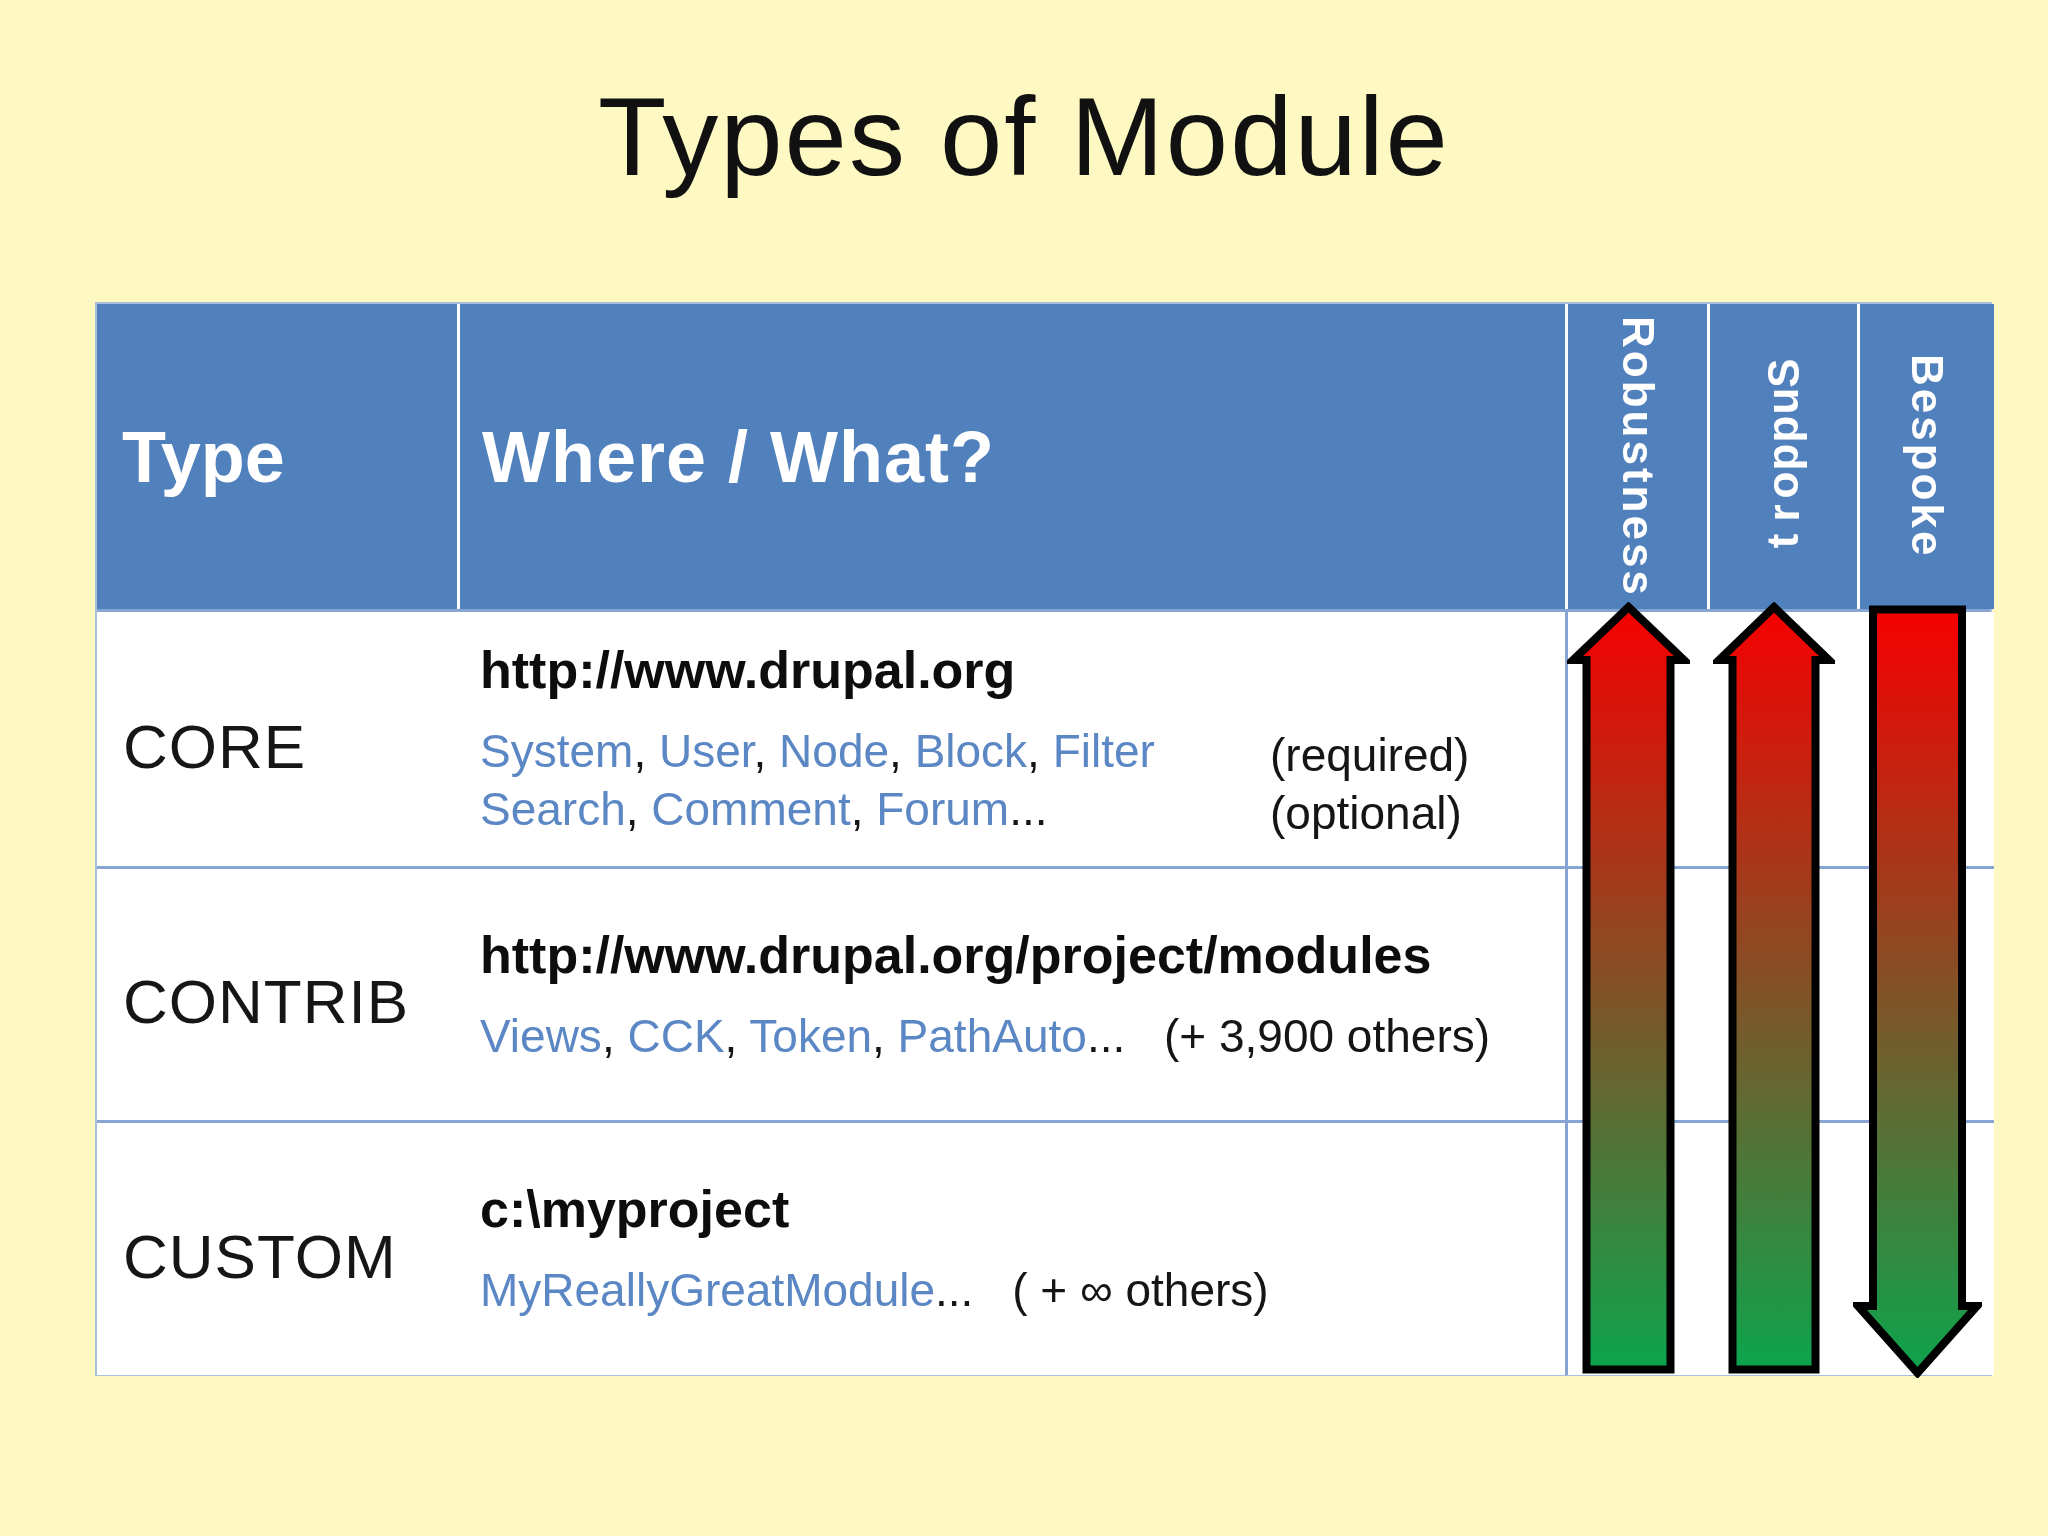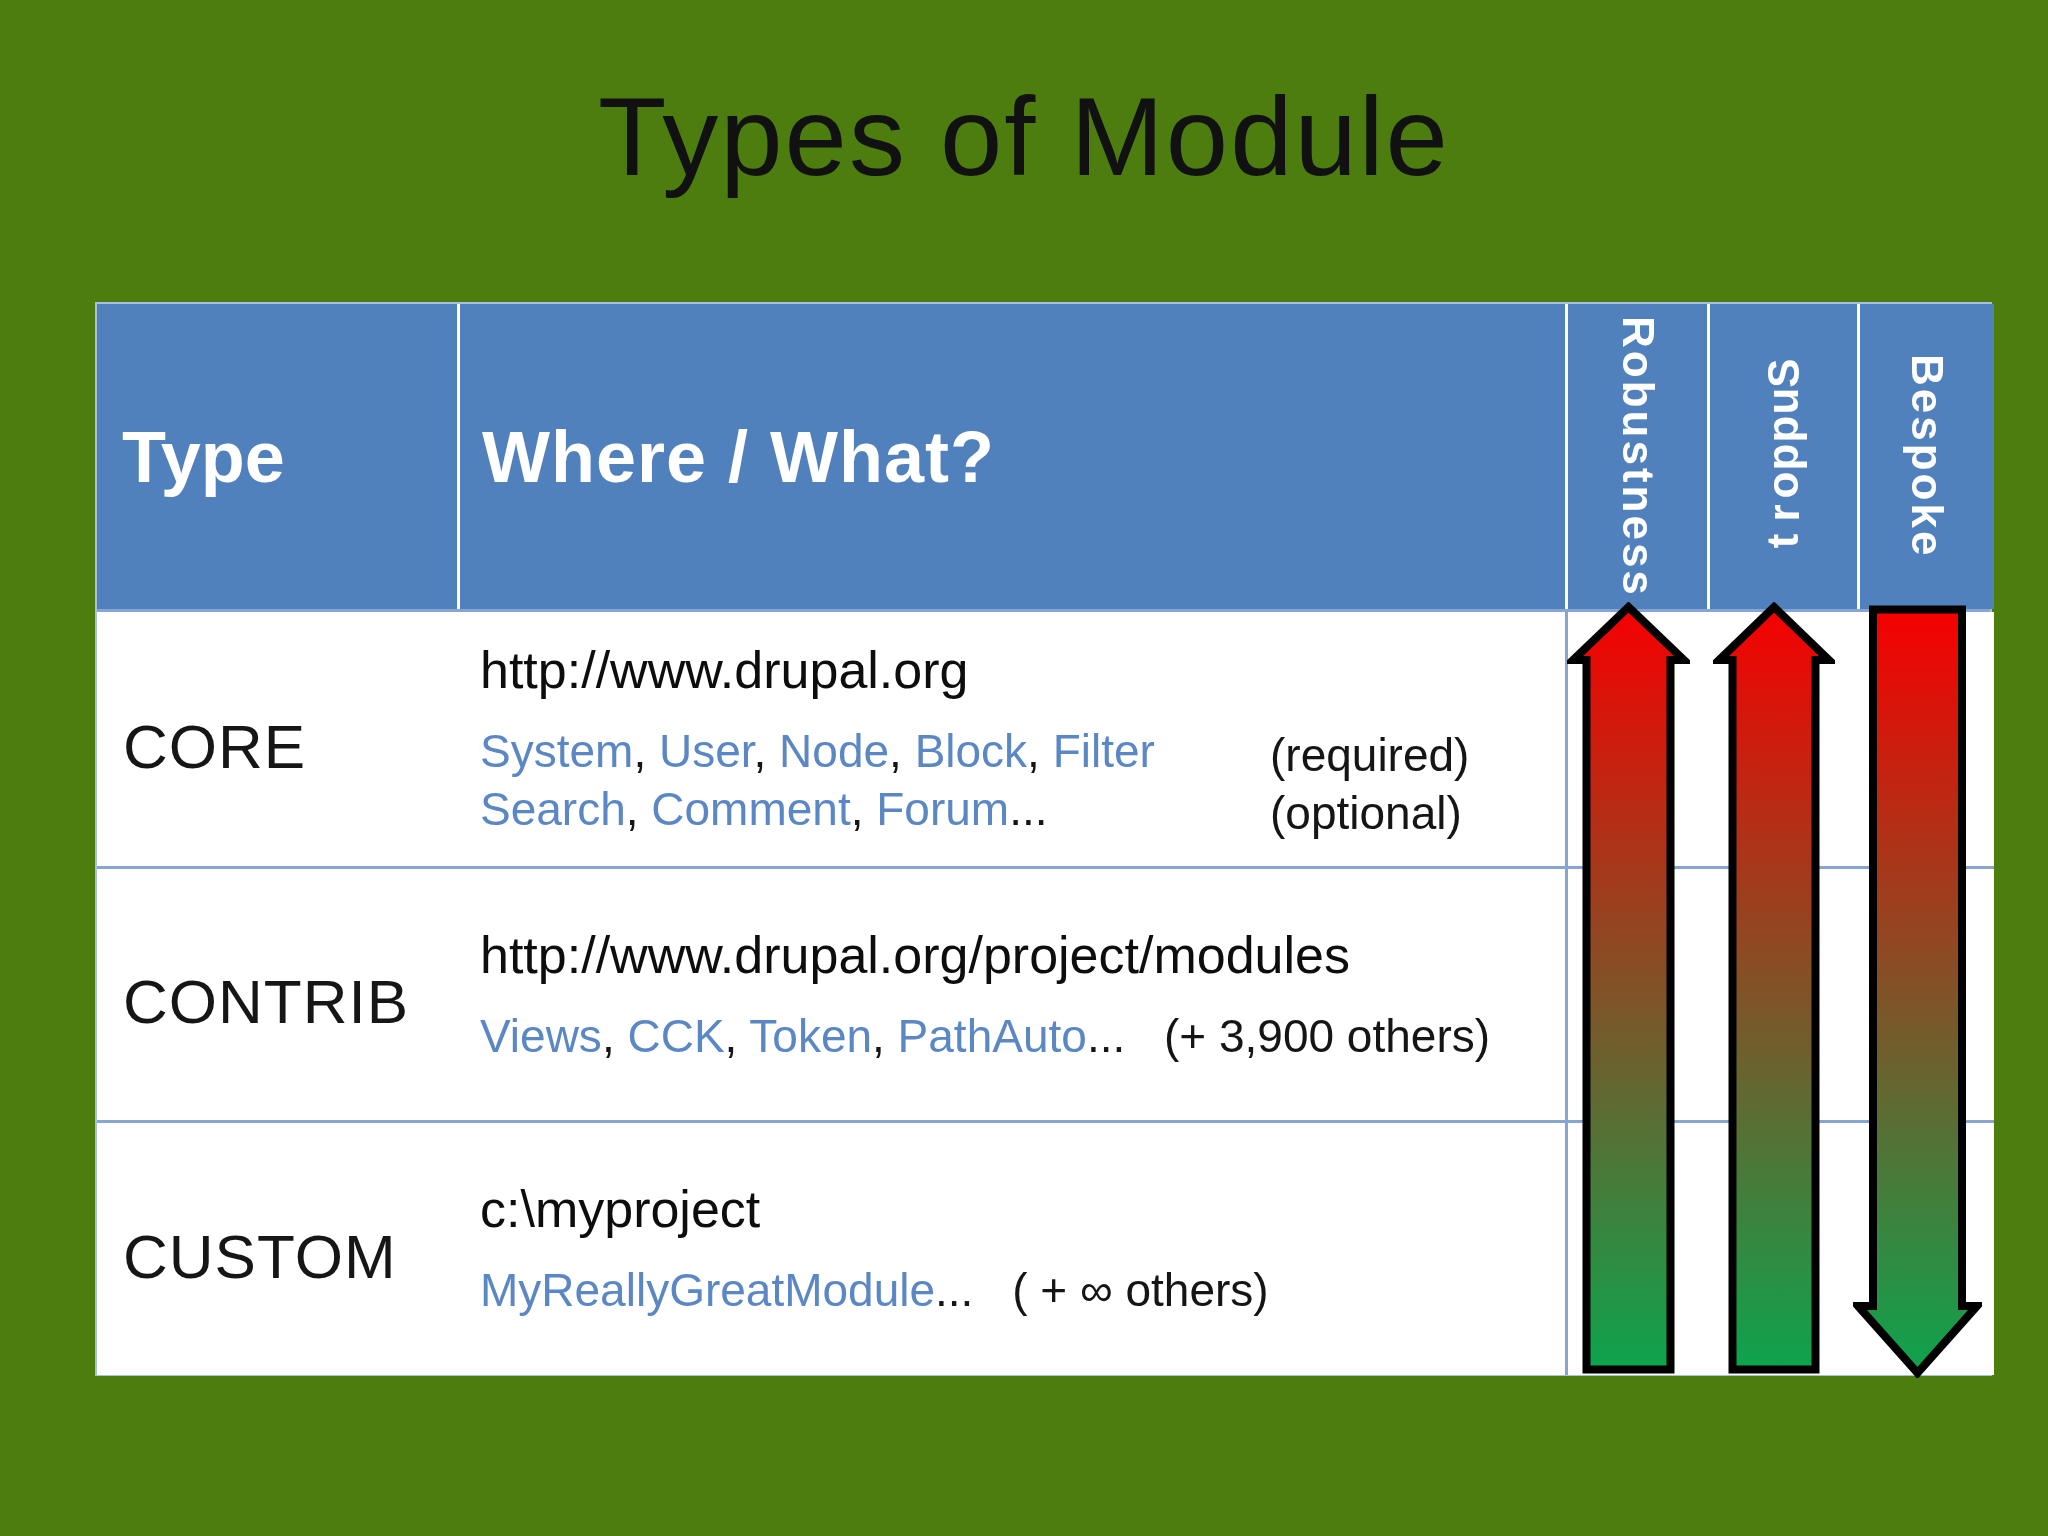--- a/index.html
+++ b/index.html
@@ -2,21 +2,21 @@
 <html style="--header_blue: #5181bd; --line_blue: #86a5d3; --link_blue: #5b87c5; --text_black: #151515; --arrow_red: #f60000; --arrow_green: #0da44d; --arrow_outline: #000000;"><head>
 <meta charset="utf-8">
 <style>
   :root{
     --header_blue:#5181bd; --line_blue:#86a5d3; --link_blue:#5b87c5;
     --text_black:#151515; --arrow_red:#f60000; --arrow_green:#0da44d; --arrow_outline:#000;
   }
   *{box-sizing:border-box; margin:0; padding:0;}
   html,body{width:2048px; height:1536px; background:#fff;
     font-family:"Liberation Sans","DejaVu Sans",sans-serif; color:var(--text_black);}
-  .slide{position:relative; width:2048px; height:1536px; overflow:hidden; background:#4d7c0f;}
+  .slide{position:relative; width:2048px; height:1536px; overflow:hidden; background:#fef9c3;}
 
   .title{position:absolute; top:72px; left:0; width:100%; text-align:center;
     font-size:112px; letter-spacing:2px; color:#111; white-space:nowrap;}
 
   .table{position:absolute; left:95px; top:302px; width:1897px; height:1074px;
     border:2px solid #aabfde;}
 
   
   .thead{display:grid; grid-template-columns:360px 1105px 139px 147px 134px;
     column-gap:3px; height:305px; background:#fff;}
@@ -32,21 +32,21 @@
 
   
   .tbody{border-top:3px solid var(--line_blue); display:grid;
     grid-template-rows:254px 254px 255px;}
   .trow{display:grid; grid-template-columns:360px 1108px 429px; background:#fff;}
   .trow + .trow{border-top:3px solid var(--line_blue);}
   .td-type{display:flex; align-items:center; padding:14px 0 0 26px;
     font-size:62px; color:#161616; letter-spacing:1px;text-align:right;}
   .td-content{display:flex; flex-direction:column; justify-content:center; padding-left:23px;}
   .td-arrows{border-left:3px solid var(--line_blue);}
-  .loc{font-size:52px; font-weight:normal; color:#0d0d0d; margin-bottom:22px; white-space:nowrap;}
+  .loc{font-size:52px; font-weight:bold; color:#0d0d0d; margin-bottom:22px; white-space:nowrap;}
   .mline{position:relative; font-size:46px; line-height:58px; white-space:nowrap;}
   .seg-blue{color:var(--link_blue);}
   .seg-black{color:var(--text_black);}
   .note-aligned{position:absolute; left:790px; top:4px; color:var(--text_black);}
   .note-inline{color:var(--text_black); margin-left:26px;}
 
   .arrow{position:absolute;}
   .a-robustness{left:1567px; top:602px;}
   .a-support{left:1713px; top:602px;}
   .a-bespoke{left:1853px; top:605px;}

